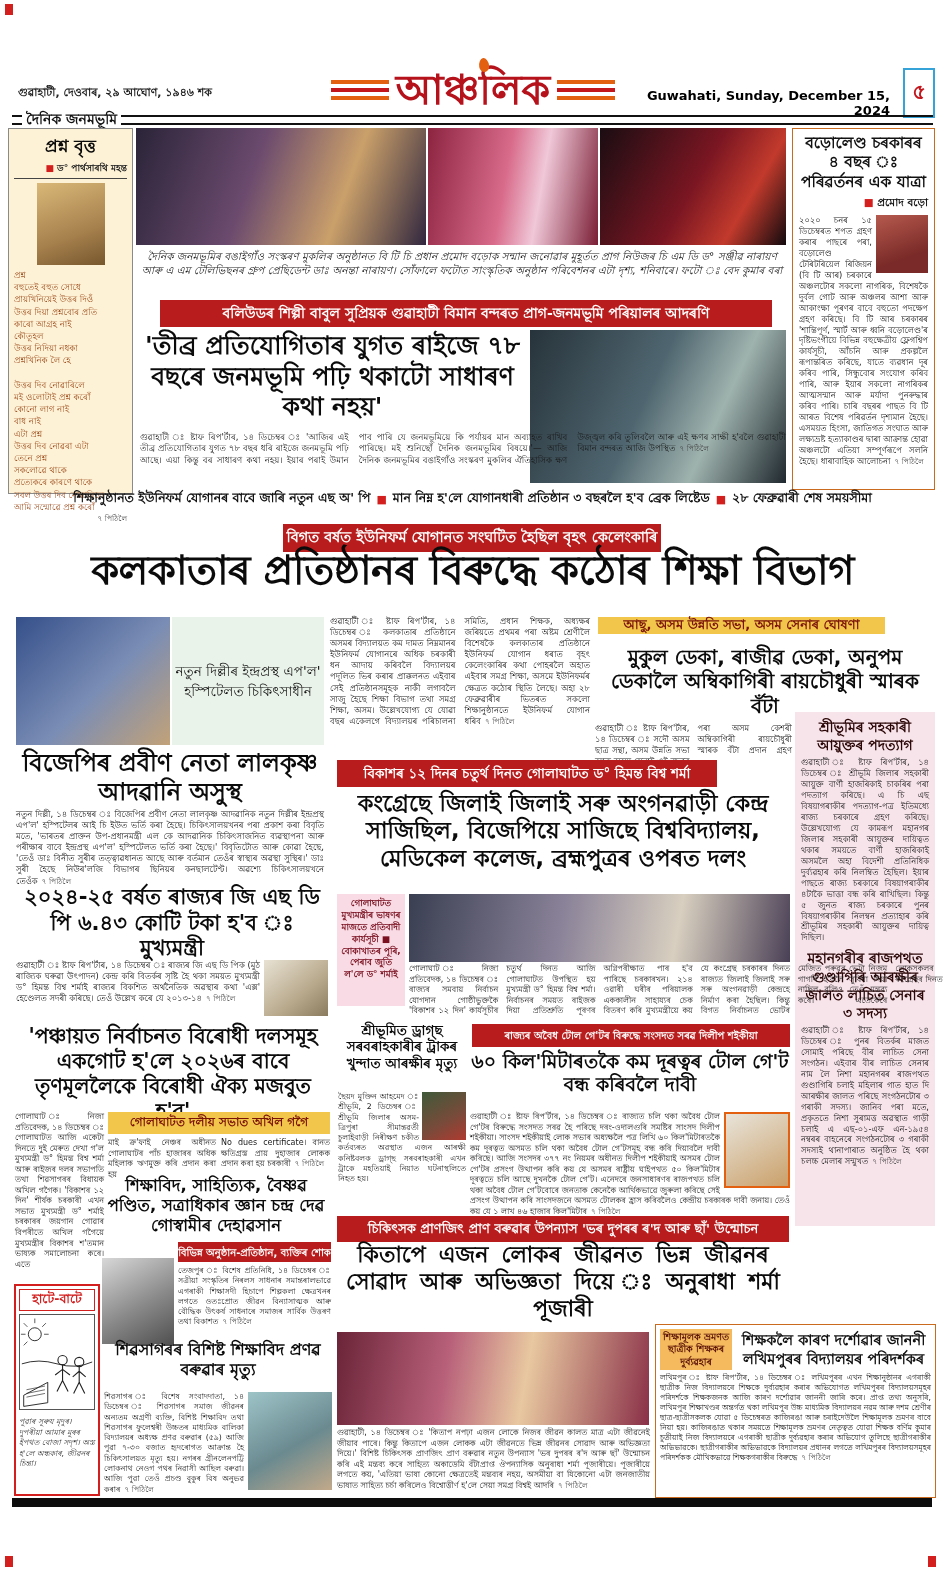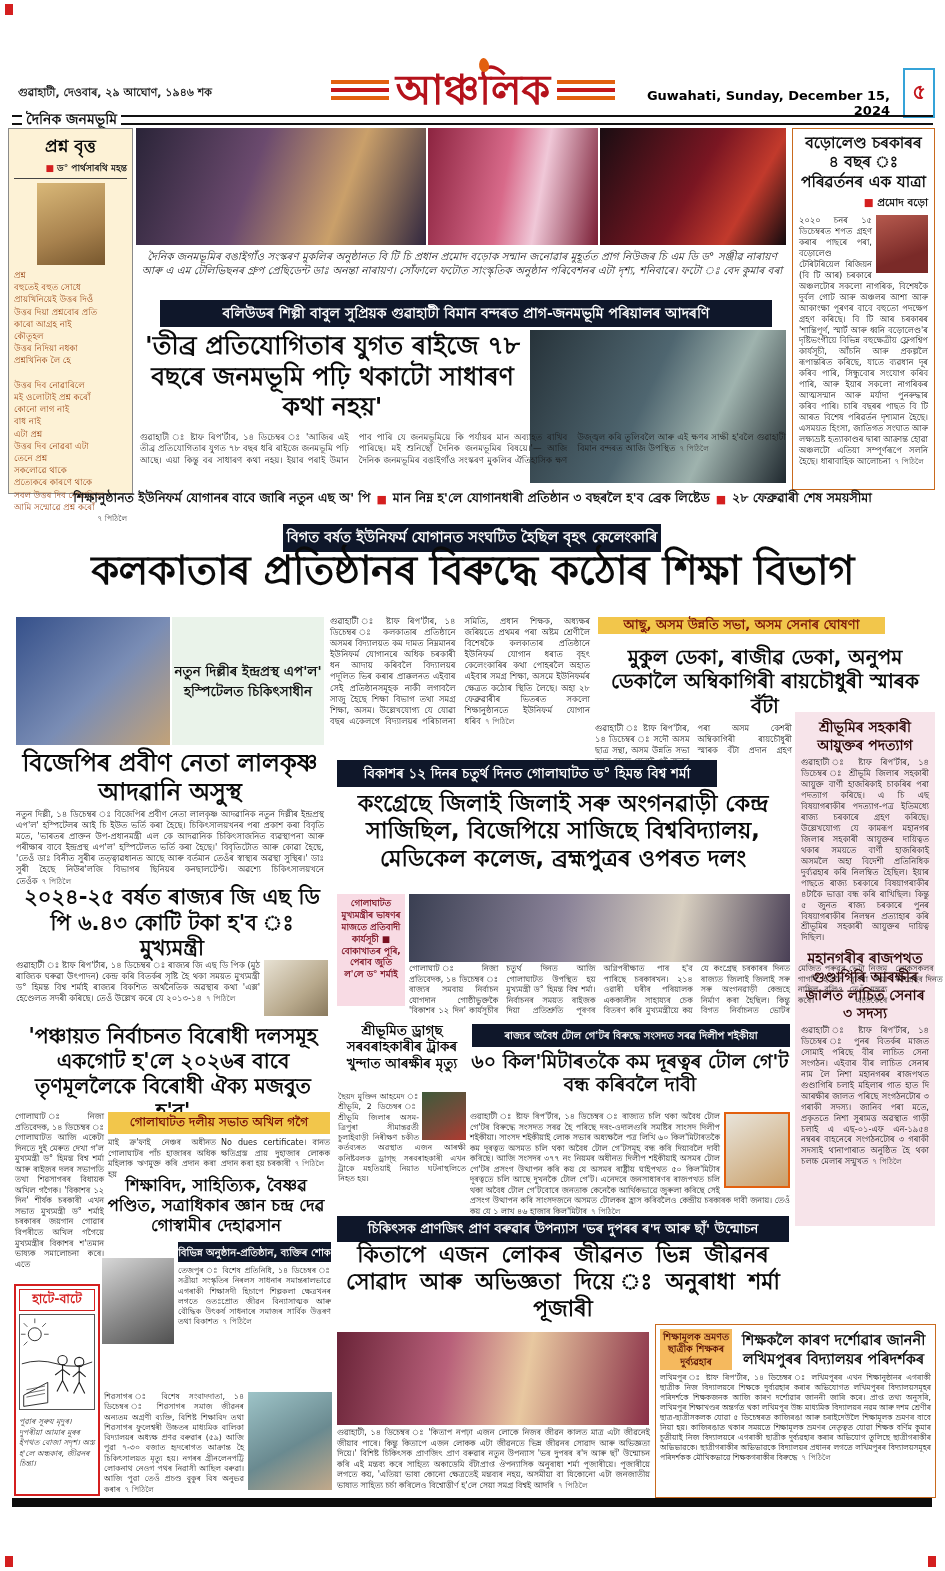--- a/index.html
+++ b/index.html
@@ -1,21 +1,21 @@
 <!DOCTYPE html>
 <html><head>
 <meta charset="utf-8">
 <style>
   html,body{margin:0;padding:0;background:#e8e8e8;}
   #page{position:relative;width:945px;height:1571px;background:#ffffff;margin:0 auto;
         font-family:"DejaVu Sans",sans-serif;color:#111;overflow:hidden;}
   .abs{position:absolute;}
   .ph{background-size:cover;}
   .hl{font-weight:800;text-align:center;color:#0b0b0b;line-height:1.22;}
-  .red-banner{background:#0f172a;color:#fff;font-weight:700;display:flex;align-items:center;justify-content:center;text-align:center;line-height:1.1;}
+  .red-banner{background:#b91c1c;color:#fff;font-weight:700;display:flex;align-items:center;justify-content:center;text-align:center;line-height:1.1;}
   .yellow-banner{background:#f2c64b;color:#7a1208;font-weight:700;display:flex;align-items:center;justify-content:center;text-align:center;}
   .body-txt{text-align:justify;color:#1a1a1a;line-height:1.32;}
   .cont{font-size:7.5px;color:#444;white-space:nowrap;padding-left:4px;}
   .corner{background:#d41f1f;}
 
   
   #corner-tl{left:5px;top:4px;width:8px;height:11px;}
   #corner-bl{left:5px;top:1556px;width:8px;height:11px;}
   #corner-br{left:928px;top:1556px;width:8px;height:11px;}
   #dateline-left{left:18px;top:84px;width:300px;font-size:11px;font-weight:600;color:#222;}
@@ -62,21 +62,21 @@
 
   
   #uniform-ticker{left:20px;top:489px;width:905px;font-size:12.5px;font-weight:800;display:flex;align-items:center;justify-content:center;gap:6px;white-space:nowrap;}
   .bullet{color:#d41f1f;font-size:11px;}
   #kelenkari-banner{left:283px;top:524px;width:378px;height:28px;font-size:14.5px;}
   #main-headline{left:20px;top:546px;width:905px;font-size:40px;letter-spacing:-0.5px;}
   #kolkata-body{left:330px;top:616px;width:260px;height:140px;font-size:8.4px;column-count:2;column-gap:9px;}
 
   
   #advani-photo{left:16px;top:617px;width:154px;height:128px;background:linear-gradient(135deg,#35508a,#7a8db5 55%,#c2a278);}
-  #advani-label{left:172px;top:617px;width:152px;height:128px;background:#eaf3ea;font-size:13.5px;font-weight:700;text-align:center;display:flex;align-items:center;justify-content:center;line-height:1.5;padding:2px;box-sizing:border-box;}
+  #advani-label{left:172px;top:617px;width:152px;height:128px;background:#eaf3ea;font-size:13.5px;font-weight:400;text-align:center;display:flex;align-items:center;justify-content:center;line-height:1.5;padding:2px;box-sizing:border-box;}
   #advani-headline{left:16px;top:749px;width:308px;font-size:24px;}
   #advani-body{left:16px;top:809px;width:308px;height:74px;font-size:8.4px;}
   #gsdp-headline{left:16px;top:885px;width:312px;font-size:21px;}
   #gsdp-body{left:16px;top:960px;width:312px;height:62px;font-size:8.4px;}
   #gsdp-photo{float:right;width:64px;height:56px;margin:0 0 2px 4px;background:linear-gradient(140deg,#e8e2d4,#b8a98c 60%,#8a7a5e);}
 
   
   #mukul-banner{left:598px;top:617px;width:287px;height:17px;font-size:13px;}
   #mukul-headline{left:595px;top:645px;width:340px;font-size:20px;}
   #mukul-body{left:595px;top:723px;width:197px;height:50px;font-size:8.3px;column-count:2;column-gap:8px;}
@@ -297,20 +297,21 @@
       <circle cx="46" cy="46" r="5" fill="none" stroke="#222" stroke-width="1.2"></circle>
       <path d="M46 51 L46 68 M46 56 L38 62 M46 56 L54 62 M46 68 L40 80 M46 68 L52 80" fill="none" stroke="#222" stroke-width="1.2"></path>
       <circle cx="64" cy="48" r="5" fill="none" stroke="#222" stroke-width="1.2"></circle>
       <path d="M64 53 L64 70 M64 58 L57 64 M64 58 L71 64 M64 70 L58 82 M64 70 L70 82" fill="none" stroke="#222" stroke-width="1.2"></path>
       <path d="M4 84 L30 70 L30 92 L4 96 Z" fill="none" stroke="#222" stroke-width="1"></path>
       <path d="M7 78 L27 74 M7 82 L27 78 M7 86 L27 82" stroke="#222" stroke-width="0.7"></path>
     </svg>
     <div id="hatebate-caption">পূৱাৰ সূৰুয মৃদুৰ। দুপৰীয়া আমাৰ মূৰৰ ইপথত বোজা সদৃশ। অস্ত হ'লে অন্ধকাৰ, জীৱনৰ চিন্তা।</div>
   </div>
 
+  <div class="abs hl" id="sivasagar-headline">শিৱসাগৰৰ বিশিষ্ট শিক্ষাবিদ প্ৰণৱ বৰুৱাৰ মৃত্যু</div>
   <div class="abs body-txt" id="sivasagar-body">
     <span id="sivasagar-photo" class="ph"></span>
     <span>শিৱসাগৰ ঃ বিশেষ সংবাদদাতা, ১৪ ডিচেম্বৰ ঃ শিৱসাগৰ সমাজ জীৱনৰ অন্যতম অগ্ৰণী ব্যক্তি, বিশিষ্ট শিক্ষাবিদ তথা শিৱসাগৰ ফুলেশ্বৰী উচ্চতৰ মাধ্যমিক বালিকা বিদ্যালয়ৰ অধ্যক্ষ প্ৰণৱ বৰুৱাৰ (৫৯) আজি পুৱা ৭-৩০ বজাত হৃদৰোগত আক্ৰান্ত হৈ চিকিৎসালয়ত মৃত্যু হয়। নগৰৰ গ্ৰীনলেনপট্টি লোকনাথ নেওগ পথৰ নিৱাসী আছিল বৰুৱা। আজি পুৱা তেওঁ প্ৰচণ্ড বুকুৰ বিষ অনুভৱ কৰাৰ</span><span class="cont">৭ পিঠিলৈ</span>
   </div>
 
   <div class="abs red-banner" id="book-banner">চিকিৎসক প্ৰাণজিৎ প্ৰাণ বৰুৱাৰ উপন্যাস 'ভৰ দুপৰৰ ৰ'দ আৰু ছাঁ' উন্মোচন</div>
   <div class="abs hl" id="book-headline">কিতাপে এজন লোকৰ জীৱনত ভিন্ন জীৱনৰ সোৱাদ আৰু অভিজ্ঞতা দিয়ে ঃ অনুৰাধা শৰ্মা পূজাৰী</div>
   <div class="abs ph" id="book-photo"></div>
   <div class="abs body-txt" id="book-body">
     <span>গুৱাহাটী, ১৪ ডিচেম্বৰ ঃ 'কিতাপ নপঢ়া এজন লোকে নিজৰ জীৱন কালত মাত্ৰ এটা জীৱনেই জীয়াব পাৰে। কিন্তু কিতাপে এজন লোকক এটা জীৱনতে ভিন্ন জীৱনৰ সোৱাদ আৰু অভিজ্ঞতা দিয়ে।' বিশিষ্ট চিকিৎসক প্ৰাণজিৎ প্ৰাণ বৰুৱাৰ নতুন উপন্যাস 'ভৰ দুপৰৰ ৰ'দ আৰু ছাঁ' উন্মোচন কৰি এই মন্তব্য কৰে সাহিত্য অকাডেমি বঁটাপ্ৰাপ্ত ঔপন্যাসিক অনুৰাধা শৰ্মা পূজাৰীয়ে। পূজাৰীয়ে লগতে কয়, 'এতিয়া ভাষা কোনো ক্ষেত্ৰতেই মন্তব্যৰ নহয়, অসমীয়া বা যিকোনো এটা জনজাতীয় ভাষাত সাহিত্য চৰ্চা কৰিলেও বিশ্বোত্তীৰ্ণ হ'লে সেয়া সমগ্ৰ বিশ্বই আদৰি</span><span class="cont">৭ পিঠিলৈ</span>

